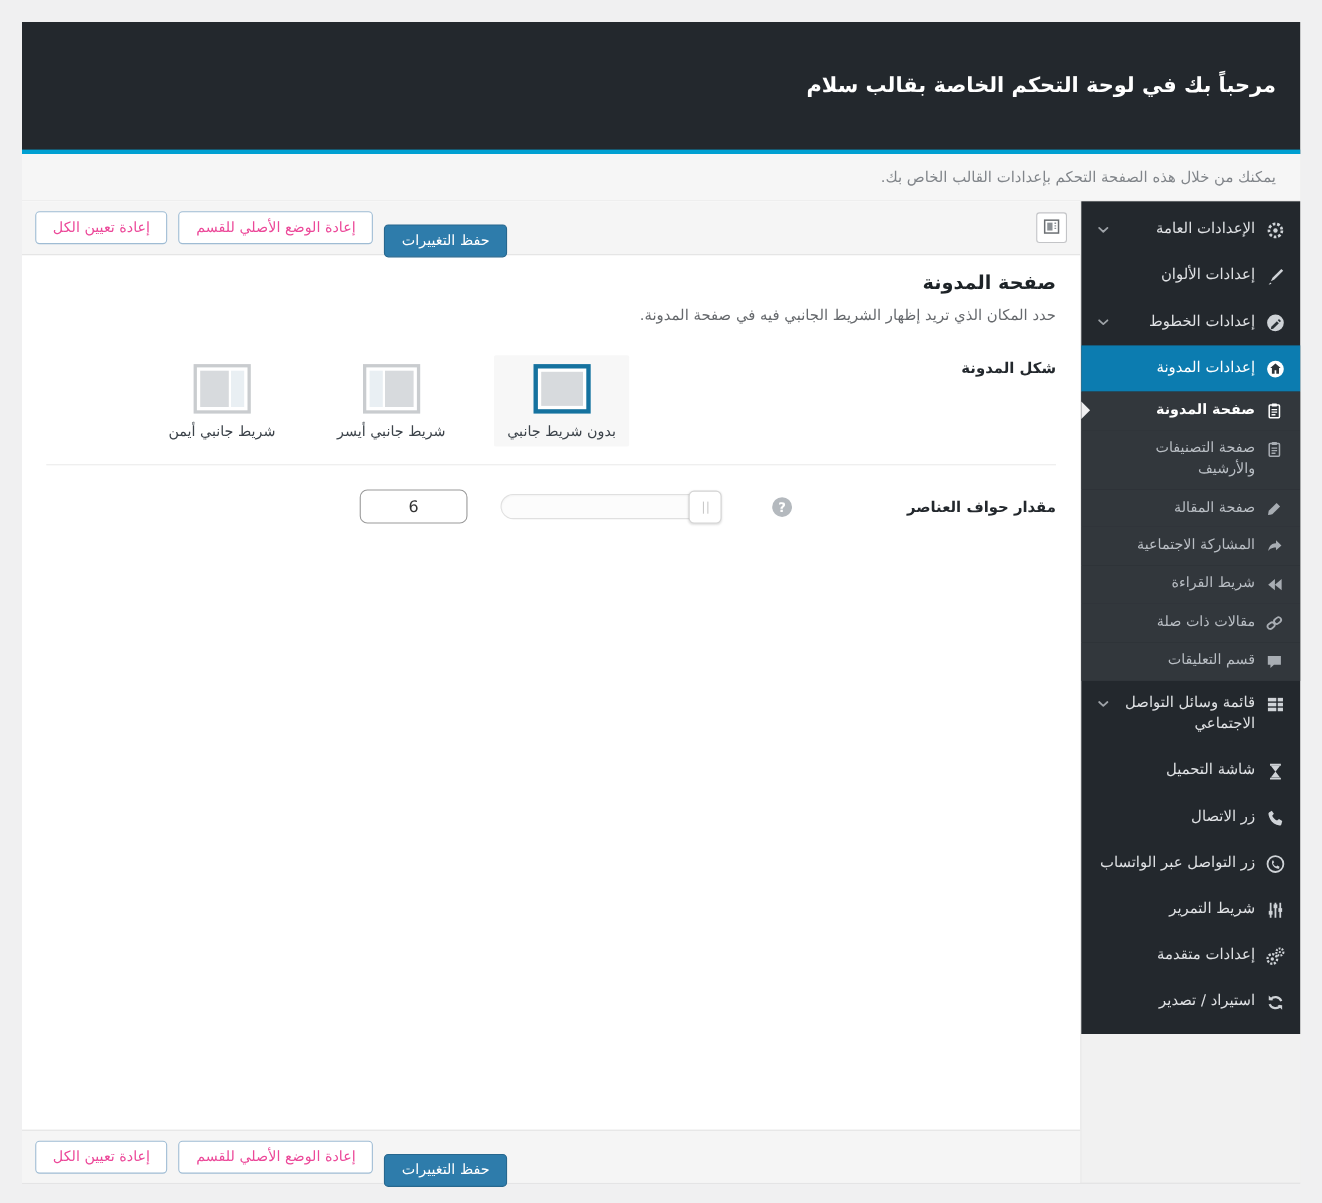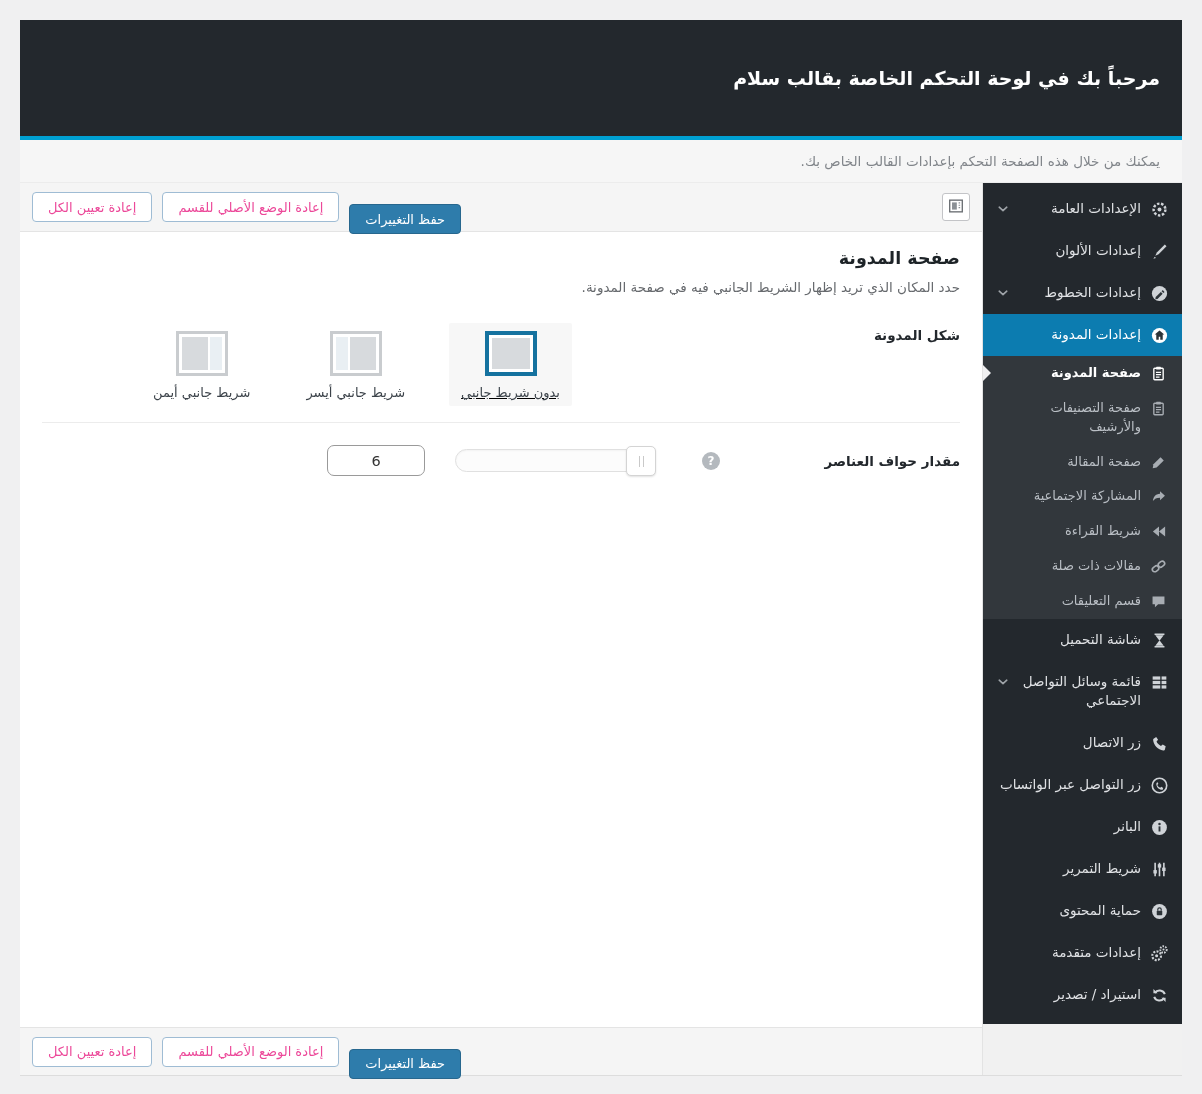--- a/index.html
+++ b/index.html
@@ -85,21 +85,21 @@
   .content { padding:16px 22px 0; }
   .sec-title { font-size:17.5px; font-weight:bold; color:#1d2327; }
   .sec-desc { margin-top:11px; font-size:13.5px; color:#66696d; }
 
   .row { display:flex; align-items:flex-start; }
   .row-label { width:240px; flex:0 0 240px; font-size:13.5px; font-weight:bold; color:#23282d; padding-top:4px; }
 
   .row1 { margin-top:28px; padding-bottom:16px; border-bottom:1px solid #ececec; }
   .options { display:flex; gap:32px; padding-left:0; margin-right:148px; }
   .opt { padding:8px 12px 6px; text-align:center; cursor:pointer; border-radius:2px; }
-  .opt.selected { background:#f7f7f7;text-decoration:underline; }
+  .opt.selected { background:#f7f7f7; }
   .opt-frame {
     direction:ltr; width:52px; height:45px; margin:0 auto;
     border:3px solid #c9cccf; background:#fff; padding:3px;
     display:flex; gap:2px;
   }
   .opt.selected .opt-frame { border:4px solid #15729f; }
   .blk-main { flex:1; background:#d7dadd; }
   .blk-side { flex:0 0 30%; background:#e9eff3; }
   .opt-label { display:block; margin-top:9px; font-size:13px; color:#3c434a; }
 
@@ -250,29 +250,20 @@
             </span>
             <span class="label">مقالات ذات صلة</span>
           </div>
           <div class="side-item sub">
             <span class="icon">
               <svg viewBox="0 0 20 20">
                 <path d="M3 4h14v9.2H9.6l-3.8 3.6v-3.6H3z" fill="currentColor"></path>
               </svg>
             </span>
             <span class="label">قسم التعليقات</span>
-          </div>
-          <div class="side-item top">
-            <span class="icon">
-              <svg viewBox="0 0 20 20">
-                <path d="M5.6 4.4h8.8L10 10.2zM5.6 15.6h8.8L10 9.8z" fill="currentColor"></path>
-                <path d="M4.8 3.4h10.4M4.8 16.6h10.4" stroke="currentColor" stroke-width="1.7"></path>
-              </svg>
-            </span>
-            <span class="label">شاشة التحميل</span>
           </div>
           <div class="side-item top">
             <span class="icon">
               <svg viewBox="0 0 20 20">
                 <g fill="currentColor">
                   <rect x="12.2" y="3.6" width="5" height="3.4"></rect>
                   <rect x="2.8" y="3.6" width="8" height="3.4"></rect>
                   <rect x="12.2" y="8.3" width="5" height="3.4"></rect>
                   <rect x="2.8" y="8.3" width="8" height="3.4"></rect>
                   <rect x="12.2" y="13" width="5" height="3.4"></rect>
@@ -283,66 +274,55 @@
             <span class="label">قائمة وسائل التواصل الاجتماعي</span>
             <span class="chevron">
               <svg viewBox="0 0 20 20">
                 <path d="M4.6 7.4L10 12.4l5.4-5" fill="none" stroke="currentColor" stroke-width="2.3" stroke-linecap="round" stroke-linejoin="round"></path>
               </svg>
             </span>
           </div>
           <div class="side-item top">
             <span class="icon">
               <svg viewBox="0 0 20 20">
+                <path d="M5.6 4.4h8.8L10 10.2zM5.6 15.6h8.8L10 9.8z" fill="currentColor"></path>
+                <path d="M4.8 3.4h10.4M4.8 16.6h10.4" stroke="currentColor" stroke-width="1.7"></path>
+              </svg>
+            </span>
+            <span class="label">شاشة التحميل</span>
+          </div>
+          <div class="side-item top">
+            <span class="icon">
+              <svg viewBox="0 0 20 20">
                 <path d="M6.5 3.1l2 3-1.6 1.9c.9 2.1 2.5 3.7 4.6 4.6L13.4 11l3.1 1.9-.8 3.3c-.2.8-1 1.4-1.8 1.2C8.4 16.6 3.9 12 3.3 6.4c-.1-.8.5-1.6 1.3-1.9z" fill="currentColor"></path>
               </svg>
             </span>
             <span class="label">زر الاتصال</span>
           </div>
           <div class="side-item top">
             <span class="icon">
               <svg viewBox="0 0 20 20">
                 <circle cx="10" cy="10" r="7.6" fill="none" stroke="currentColor" stroke-width="1.7"></circle>
                 <path d="M7.6 6.2l1.2 2-1.1 1.2c.6 1.4 1.7 2.4 3 3l1.2-1.1 2 1.2-.5 1.9c-3.3.5-7.2-2.9-6.7-6.6z" fill="currentColor"></path>
               </svg>
             </span>
             <span class="label">زر التواصل عبر الواتساب</span>
-          </div>
-          <div class="side-item top">
-            <span class="icon">
-              <svg viewBox="0 0 20 20">
-                <circle cx="10" cy="10" r="7.8" fill="currentColor"></circle>
-                <rect x="9" y="8.8" width="2" height="5.4" fill="#2c3338"></rect>
-                <circle cx="10" cy="6.2" r="1.3" fill="#2c3338"></circle>
-              </svg>
-            </span>
-            <span class="label">البانر</span>
           </div>
           <div class="side-item top">
             <span class="icon">
               <svg viewBox="0 0 20 20">
                 <path d="M5.4 2.8v14.4M10 2.8v14.4M14.6 2.8v14.4" stroke="currentColor" stroke-width="1.7"></path>
                 <g fill="currentColor">
                   <rect x="3.6" y="10.6" width="3.6" height="3.6"></rect>
                   <rect x="8.2" y="4.4" width="3.6" height="3.6"></rect>
                   <rect x="12.8" y="8" width="3.6" height="3.6"></rect>
                 </g>
               </svg>
             </span>
             <span class="label">شريط التمرير</span>
-          </div>
-          <div class="side-item top">
-            <span class="icon">
-              <svg viewBox="0 0 20 20">
-                <circle cx="10" cy="10" r="7.8" fill="currentColor"></circle>
-                <rect x="7.1" y="9.3" width="5.8" height="4.6" rx="0.8" fill="#2c3338"></rect>
-                <path d="M8.2 9.3V8a1.8 1.8 0 013.6 0v1.3" fill="none" stroke="#2c3338" stroke-width="1.3"></path>
-              </svg>
-            </span>
-            <span class="label">حماية المحتوى</span>
           </div>
           <div class="side-item top">
             <span class="icon">
               <svg viewBox="0 0 20 20">
                 <circle cx="7" cy="12.4" r="4.6" fill="none" stroke="currentColor" stroke-width="2.2" stroke-dasharray="2.1 1.4"></circle>
                 <circle cx="7" cy="12.4" r="1.6" fill="currentColor"></circle>
                 <circle cx="14.2" cy="5.8" r="3.4" fill="none" stroke="currentColor" stroke-width="2" stroke-dasharray="1.7 1.2"></circle>
                 <circle cx="14.2" cy="5.8" r="1.1" fill="currentColor"></circle>
               </svg>
             </span>

